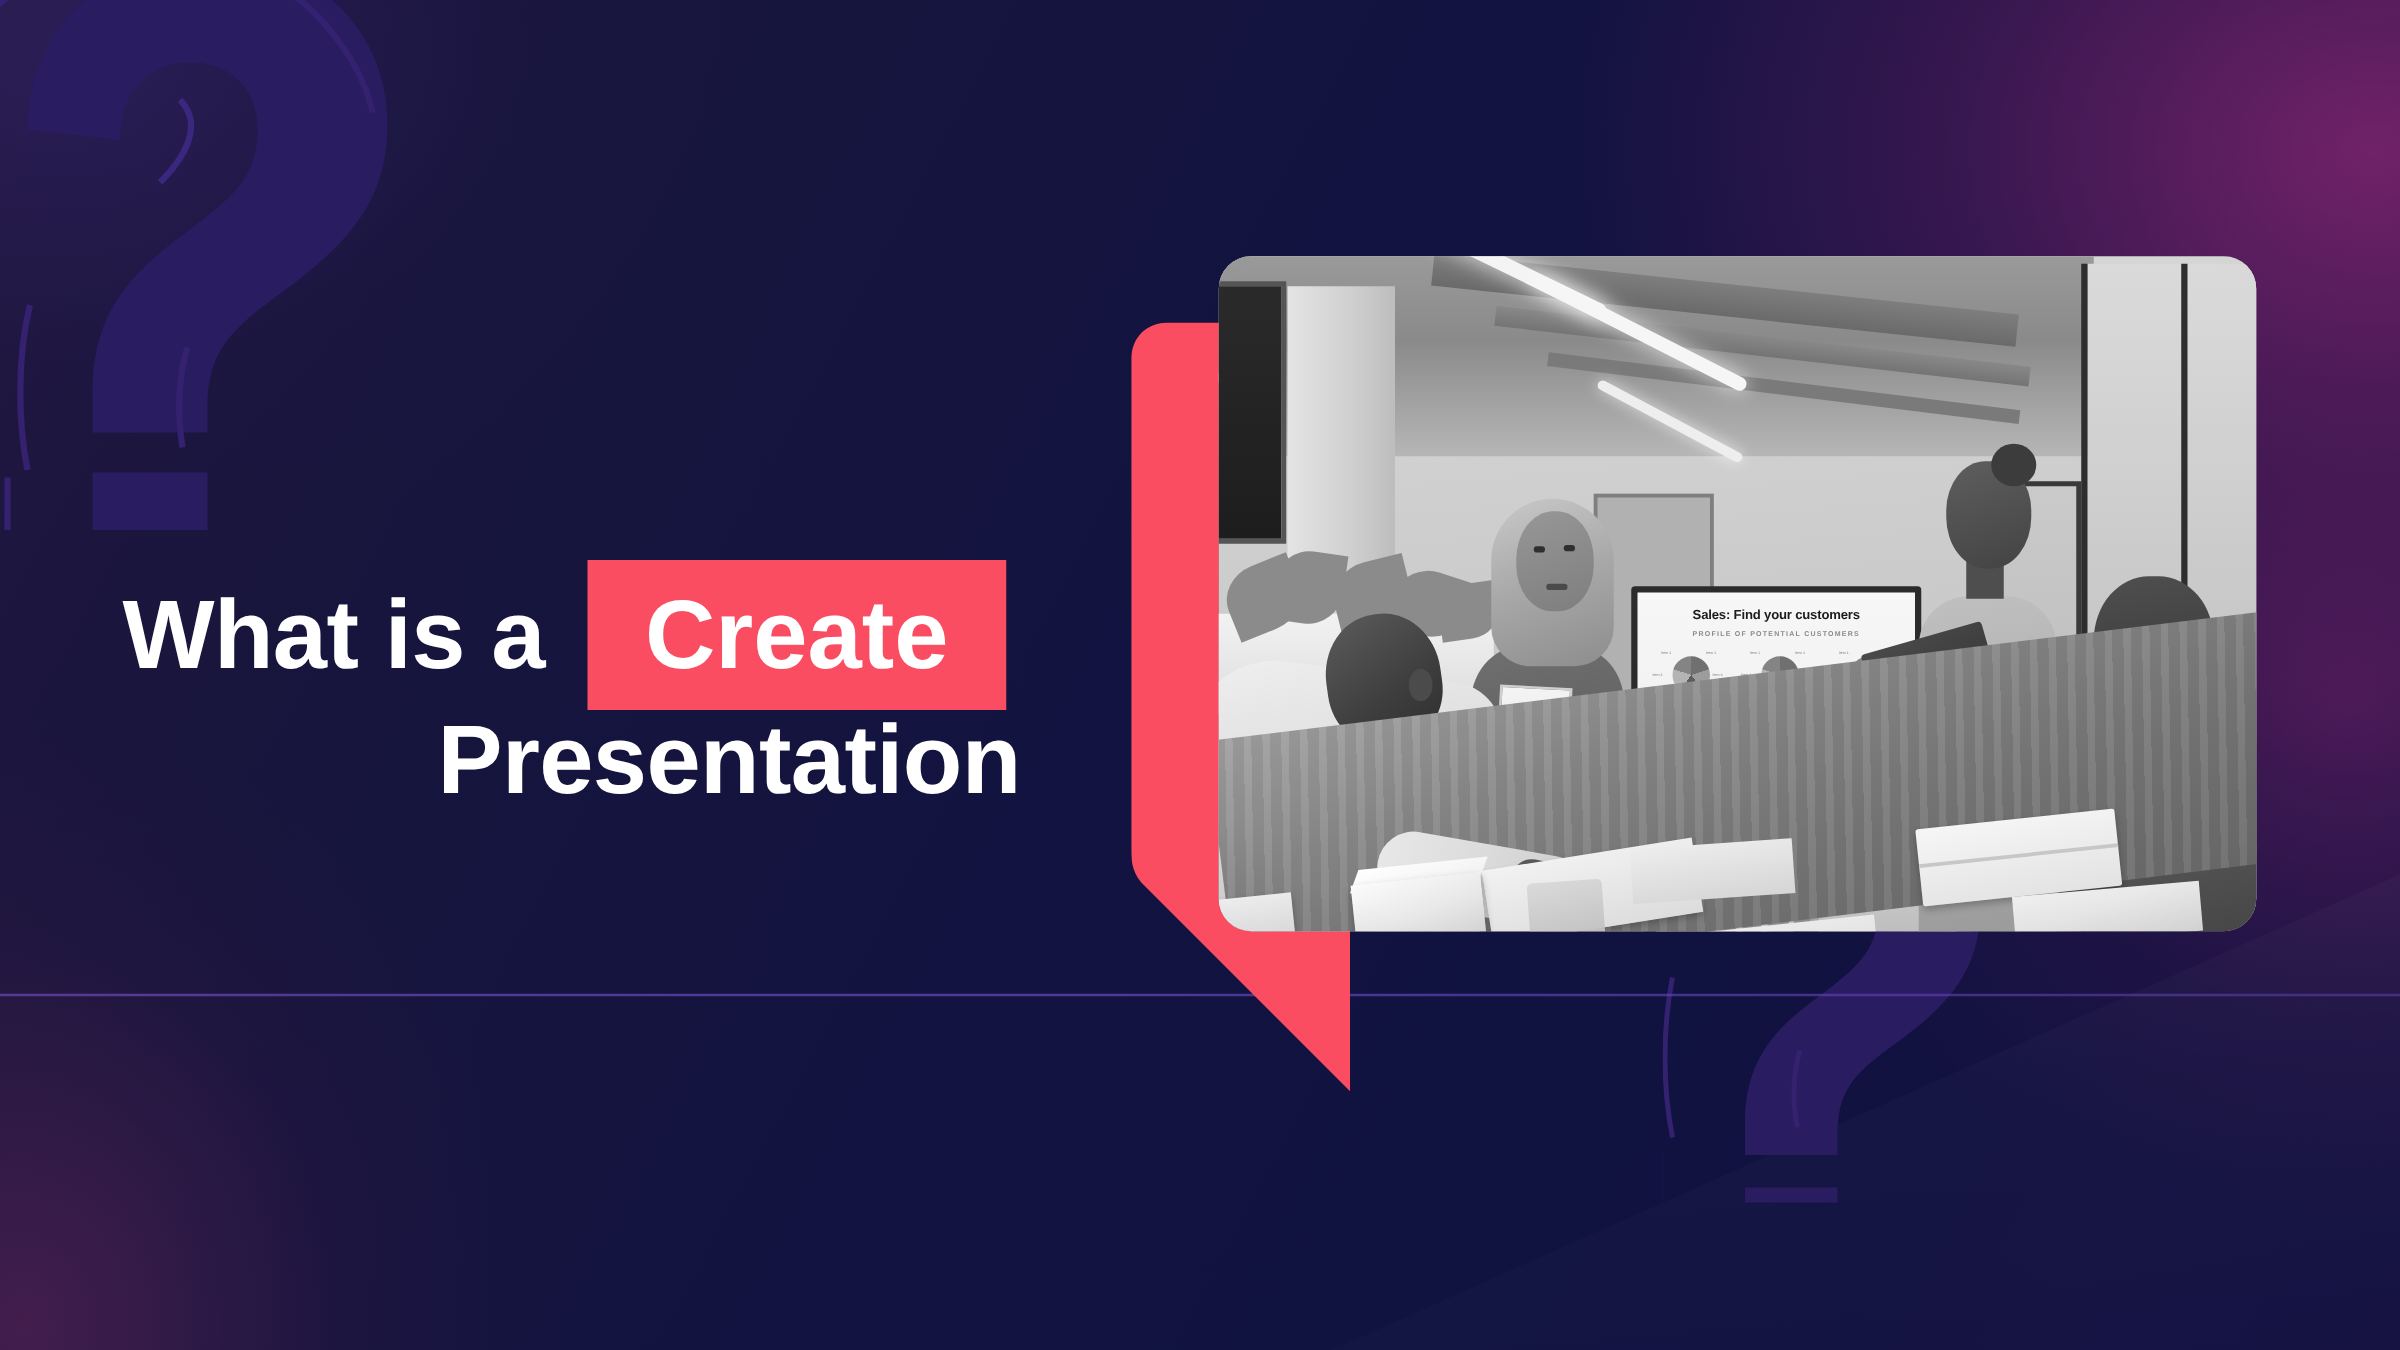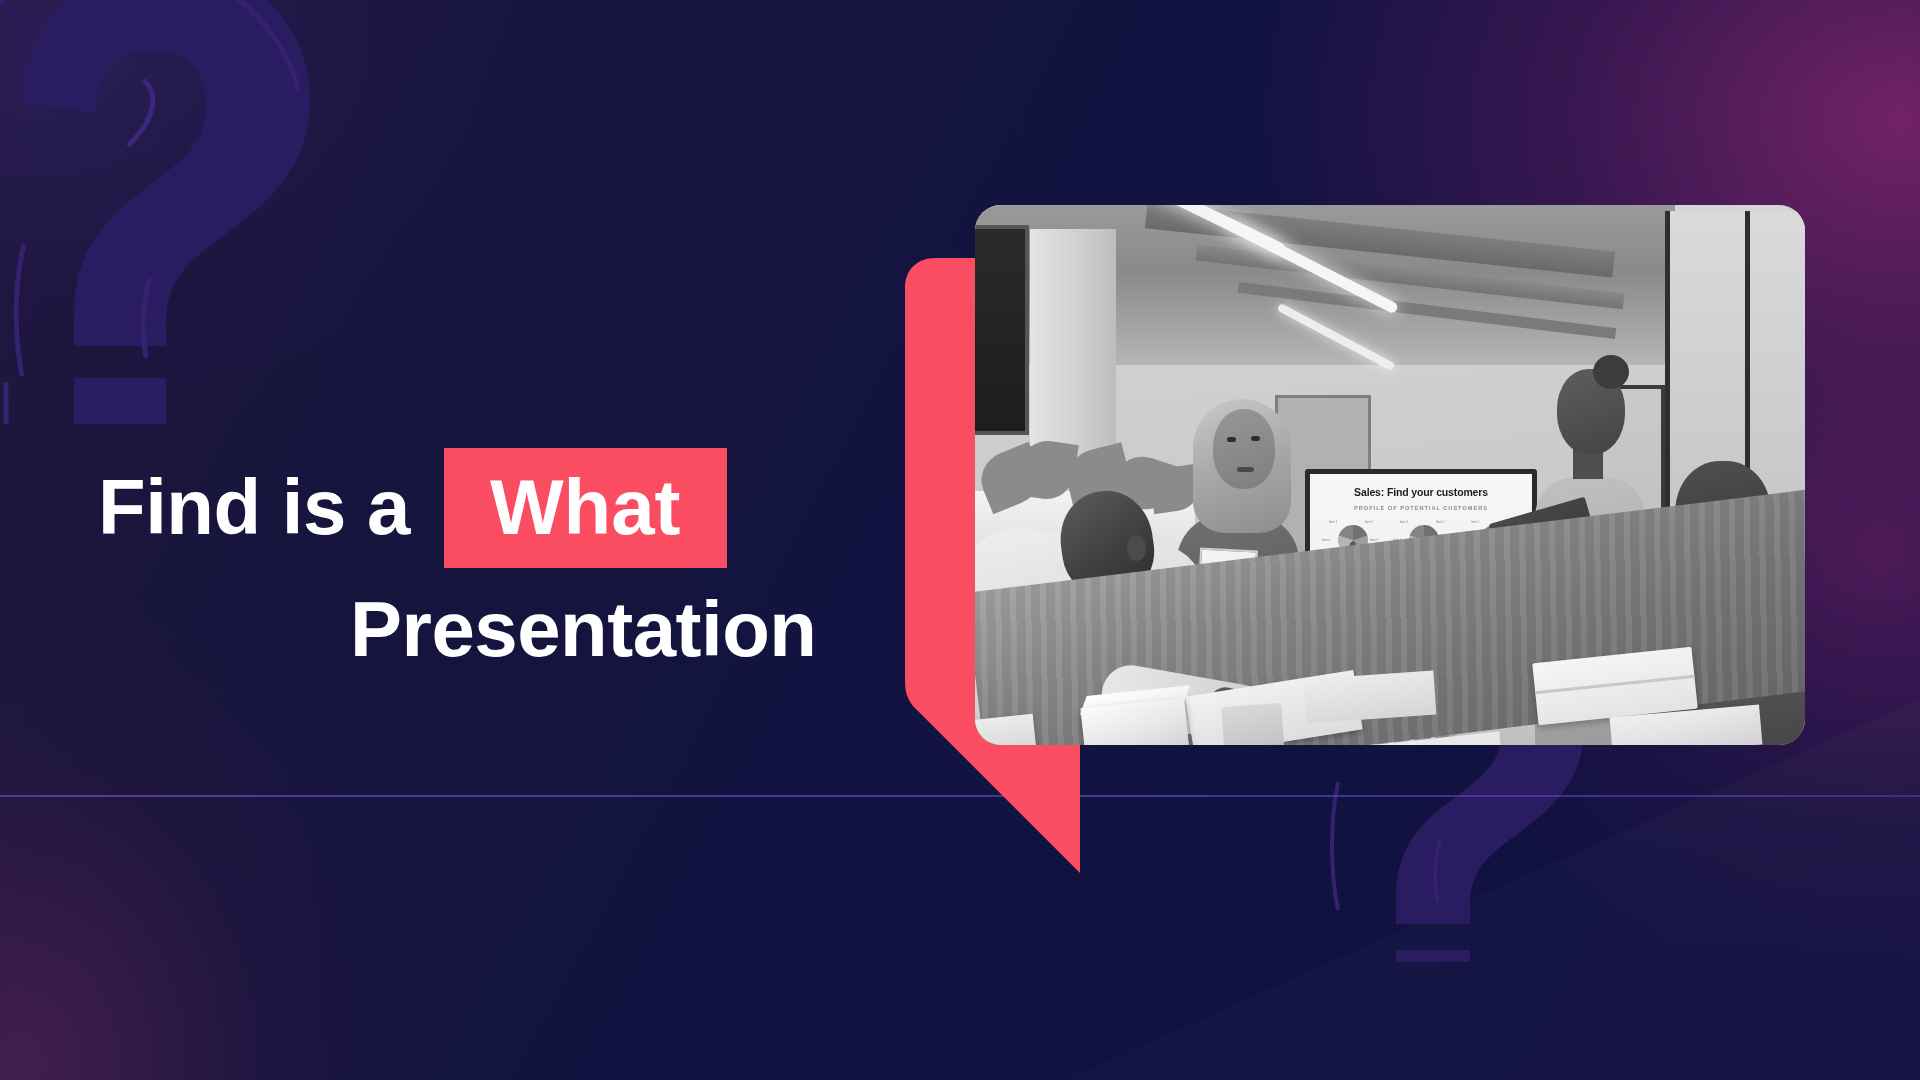--- a/index.html
+++ b/index.html
@@ -62,21 +62,20 @@
     padding:20px 46px 22px 46px;
     margin-left:34px;
     line-height:1.0;
     display:inline-block;
   }
   .hl-line2 {
     font-size:78px;
     font-weight:700;
     color:#FFFFFF;
     letter-spacing:-0.5px;
-    margin-top:22px;
     margin-left:252px;
     line-height:1.02;
   }
   .subhead {
     position:absolute;
     left:258px; top:820px;
     font-size:29px;
     font-weight:700;
     color:#FFFFFF;
     letter-spacing:.1px;
@@ -398,22 +397,22 @@
       <path d="M110 228 C104 248 104 272 108 290" fill="none" stroke="#342170" stroke-width="4"></path>
       <path d="M-2 310 L-2 388 L82 388" fill="none" stroke="#342170" stroke-width="4"></path>
       <path d="M74 8 C108 -6 142 -8 168 0" fill="none" stroke="#342170" stroke-width="4"></path>
     </svg>
   </div>
 
   <div class="hairline"></div>
 
   <div class="headline">
     <div class="hl-row">
-      <span class="hl-word">Find is a</span>
-      <span class="hl-hi">What</span>
+      <span class="hl-word">What is a</span>
+      <span class="hl-hi">Create</span>
     </div>
     <div class="hl-line2">Presentation</div>
   </div>
 
 
   <div class="bubble-wrap">
     <svg class="bubble-shape" viewBox="0 0 860 630" xmlns="http://www.w3.org/2000/svg">
       <path d="M30 0
                L860 0
                L860 450

